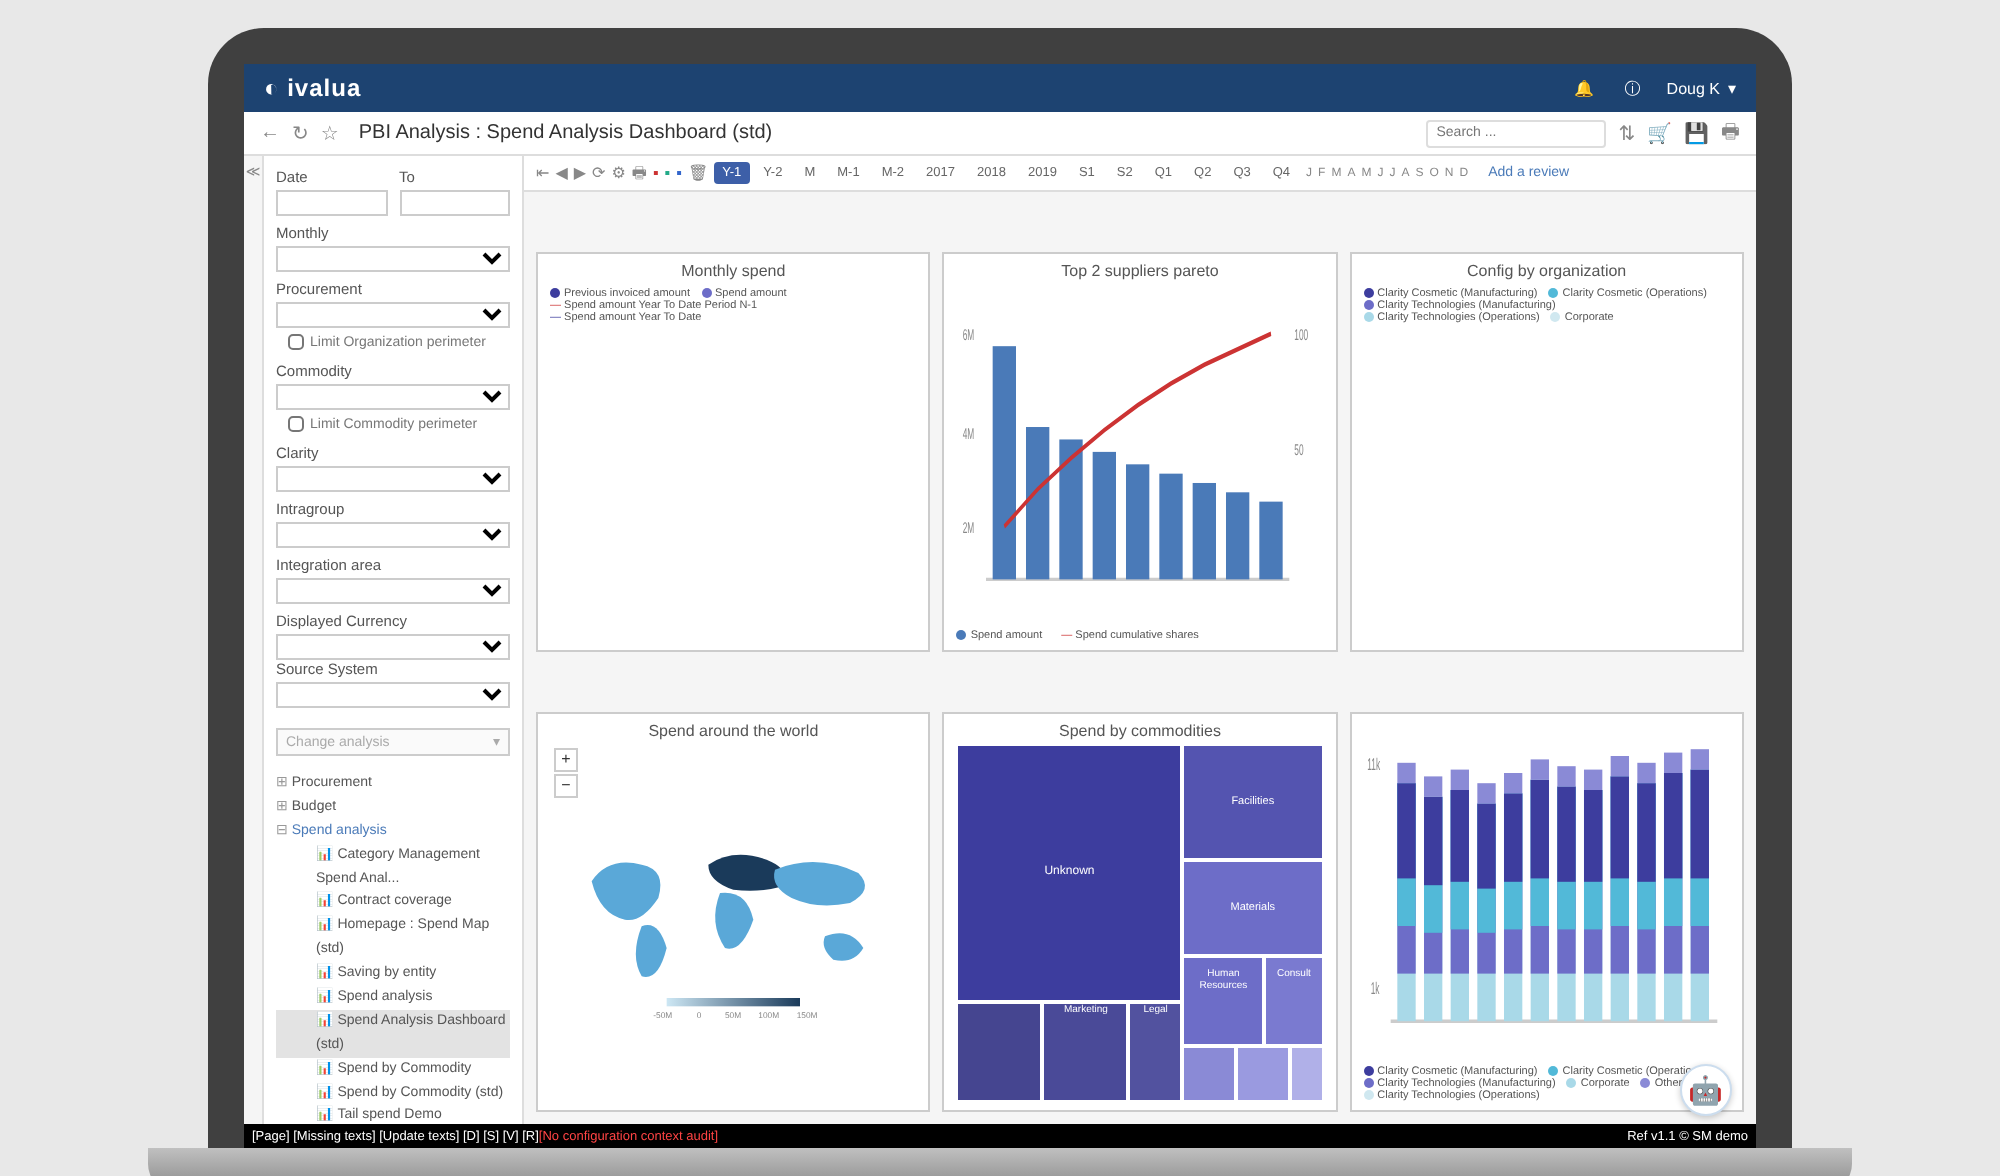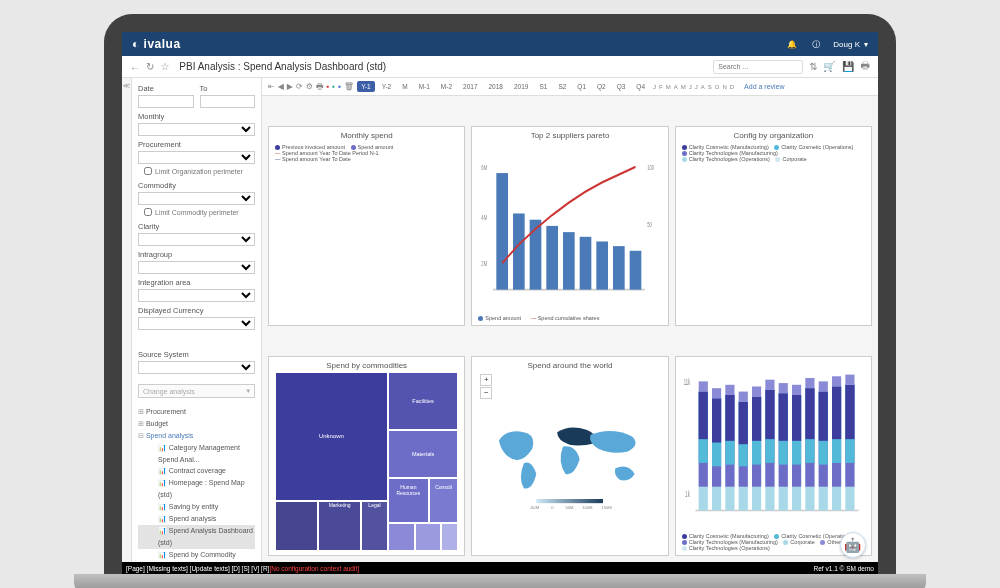--- a/index.html
+++ b/index.html
@@ -128,21 +128,21 @@
             <span>Limit Commodity perimeter</span>
           </label>
       <span class="flabel">Clarity</span>
       <select class="finput"></select>
       <span class="flabel" style="margin-top:4px">Intragroup</span>
       <select class="finput"></select>
       <span class="flabel" style="margin-top:4px">Integration area</span>
       <select class="finput"></select>
       <span class="flabel" style="margin-top:4px">Displayed Currency</span>
       <select class="finput"></select>
-      <span class="flabel" style="margin-top:20px">Source System</span>
+      <span class="flabel" style="margin-top:0">Source System</span>
       <select class="finput"></select>
       <div class="change-analysis">
             <span>Change analysis</span>
             <span>▾</span>
           </div>
 
       <div class="tree">
         <div class="t1"><span class="ticon">⊞</span><span>Procurement</span></div>
         <div class="t1"><span class="ticon">⊞</span><span>Budget</span></div>
         <div class="t1"><span class="ticon">⊟</span><span class="spend-root">Spend analysis</span></div>
@@ -249,20 +249,51 @@
           <div class="legend">
             <span class="dot" style="background:#3d3d9e"></span><span>Clarity Cosmetic (Manufacturing)</span>
             <span class="dot" style="background:#52b9d8;margin-left:4px"></span><span>Clarity Cosmetic (Operations)</span><br>
             <span class="dot" style="background:#6d6dc8"></span><span>Clarity Technologies (Manufacturing)</span><br>
             <span class="dot" style="background:#a9d9e8"></span><span>Clarity Technologies (Operations)</span>
             <span class="dot" style="background:#d0e8f0;margin-left:4px"></span><span>Corporate</span>
           </div>
         </div>
 
         <div class="card">
+          <div class="card-title">Spend around the world</div>
+          <div class="chart-area" style="position:relative">
+            <div style="position:absolute;top:2px;left:2px;display:flex;flex-direction:column;gap:1px">
+              <div style="width:12px;height:12px;border:1px solid #ccc;text-align:center;font-size:8px;cursor:pointer">+</div>
+              <div style="width:12px;height:12px;border:1px solid #ccc;text-align:center;font-size:8px;cursor:pointer">−</div>
+            </div>
+            <svg viewBox="0 0 220 120" width="100%" height="100%">
+
+              <path d="M25,35 Q35,20 55,25 Q70,28 65,45 Q55,60 45,58 Q30,55 25,35 Z" fill="#5aa8d8"></path>
+              <path d="M55,62 Q65,58 70,75 Q65,95 55,92 Q48,80 55,62 Z" fill="#5aa8d8"></path>
+              <path d="M95,25 Q110,15 130,22 Q145,28 140,38 Q125,42 110,40 Q95,35 95,25 Z" fill="#1a3a5a"></path>
+              <path d="M102,42 Q118,40 122,58 Q115,78 105,75 Q95,60 102,42 Z" fill="#5aa8d8"></path>
+              <path d="M135,28 Q160,18 185,30 Q195,40 180,48 Q160,52 145,45 Q132,38 135,28 Z" fill="#5aa8d8"></path>
+              <path d="M165,68 Q180,62 188,75 Q182,85 170,82 Q162,75 165,68 Z" fill="#5aa8d8"></path>
+              <rect x="70" y="105" width="80" height="5" fill="url(#grad)"></rect>
+              <defs>
+                    <linearGradient id="grad">
+                      <stop offset="0%" stop-color="#cde7f4"></stop>
+                      <stop offset="100%" stop-color="#1a3a5a"></stop>
+                    </linearGradient>
+                  </defs>
+              <text x="62" y="117">-50M</text>
+                  <text x="88" y="117">0</text>
+                  <text x="105" y="117">50M</text>
+                  <text x="125" y="117">100M</text>
+                  <text x="148" y="117">150M</text>
+            </svg>
+          </div>
+        </div>
+
+        <div class="card">
           <div class="card-title">Spend by commodities</div>
           <div class="chart-area" style="display:flex">
             <div style="flex:1.6;display:flex;flex-direction:column">
               <div style="flex:1;background:#3d3d9e;border:1px solid #fff;color:#fff;font-size:6px;display:flex;align-items:center;justify-content:center">Unknown</div>
               <div style="height:28%;display:flex">
                 <div style="flex:1;background:#454590;border:1px solid #fff"></div>
                 <div style="flex:1;background:#4a4a98;border:1px solid #fff;color:#fff;font-size:5px;text-align:center">Marketing</div>
                 <div style="flex:0.6;background:#52529f;border:1px solid #fff;font-size:5px;color:#fff;text-align:center">Legal</div>
               </div>
             </div>
@@ -276,51 +307,20 @@
               <div style="flex:0.5;display:flex">
                 <div style="flex:1;background:#8a8ad6;border:1px solid #fff"></div>
                 <div style="flex:1;background:#9a9ae0;border:1px solid #fff"></div>
                 <div style="flex:0.6;background:#b0b0e8;border:1px solid #fff"></div>
               </div>
             </div>
           </div>
         </div>
 
         <div class="card">
-          <div class="card-title">Spend around the world</div>
-          <div class="chart-area" style="position:relative">
-            <div style="position:absolute;top:2px;left:2px;display:flex;flex-direction:column;gap:1px">
-              <div style="width:12px;height:12px;border:1px solid #ccc;text-align:center;font-size:8px;cursor:pointer">+</div>
-              <div style="width:12px;height:12px;border:1px solid #ccc;text-align:center;font-size:8px;cursor:pointer">−</div>
-            </div>
-            <svg viewBox="0 0 220 120" width="100%" height="100%">
-
-              <path d="M25,35 Q35,20 55,25 Q70,28 65,45 Q55,60 45,58 Q30,55 25,35 Z" fill="#5aa8d8"></path>
-              <path d="M55,62 Q65,58 70,75 Q65,95 55,92 Q48,80 55,62 Z" fill="#5aa8d8"></path>
-              <path d="M95,25 Q110,15 130,22 Q145,28 140,38 Q125,42 110,40 Q95,35 95,25 Z" fill="#1a3a5a"></path>
-              <path d="M102,42 Q118,40 122,58 Q115,78 105,75 Q95,60 102,42 Z" fill="#5aa8d8"></path>
-              <path d="M135,28 Q160,18 185,30 Q195,40 180,48 Q160,52 145,45 Q132,38 135,28 Z" fill="#5aa8d8"></path>
-              <path d="M165,68 Q180,62 188,75 Q182,85 170,82 Q162,75 165,68 Z" fill="#5aa8d8"></path>
-              <rect x="70" y="105" width="80" height="5" fill="url(#grad)"></rect>
-              <defs>
-                    <linearGradient id="grad">
-                      <stop offset="0%" stop-color="#cde7f4"></stop>
-                      <stop offset="100%" stop-color="#1a3a5a"></stop>
-                    </linearGradient>
-                  </defs>
-              <text x="62" y="117">-50M</text>
-                  <text x="88" y="117">0</text>
-                  <text x="105" y="117">50M</text>
-                  <text x="125" y="117">100M</text>
-                  <text x="148" y="117">150M</text>
-            </svg>
-          </div>
-        </div>
-
-        <div class="card">
           <div class="chart-area">
             <svg viewBox="0 0 220 100" width="100%" height="100%" preserveAspectRatio="none">
               <text x="2" y="14">11k</text>
                   <text x="4" y="80">1k</text>
               <line x1="16" y1="88" x2="212" y2="88" stroke="#ccc"></line>
               <g>
                 <g transform="translate(20,0)">
                       <rect width="11" y="18" height="70" fill="#a9d9e8"></rect>
                       <rect width="11" y="18" height="56" fill="#6d6dc8"></rect>
                       <rect width="11" y="18" height="42" fill="#52b9d8"></rect>

